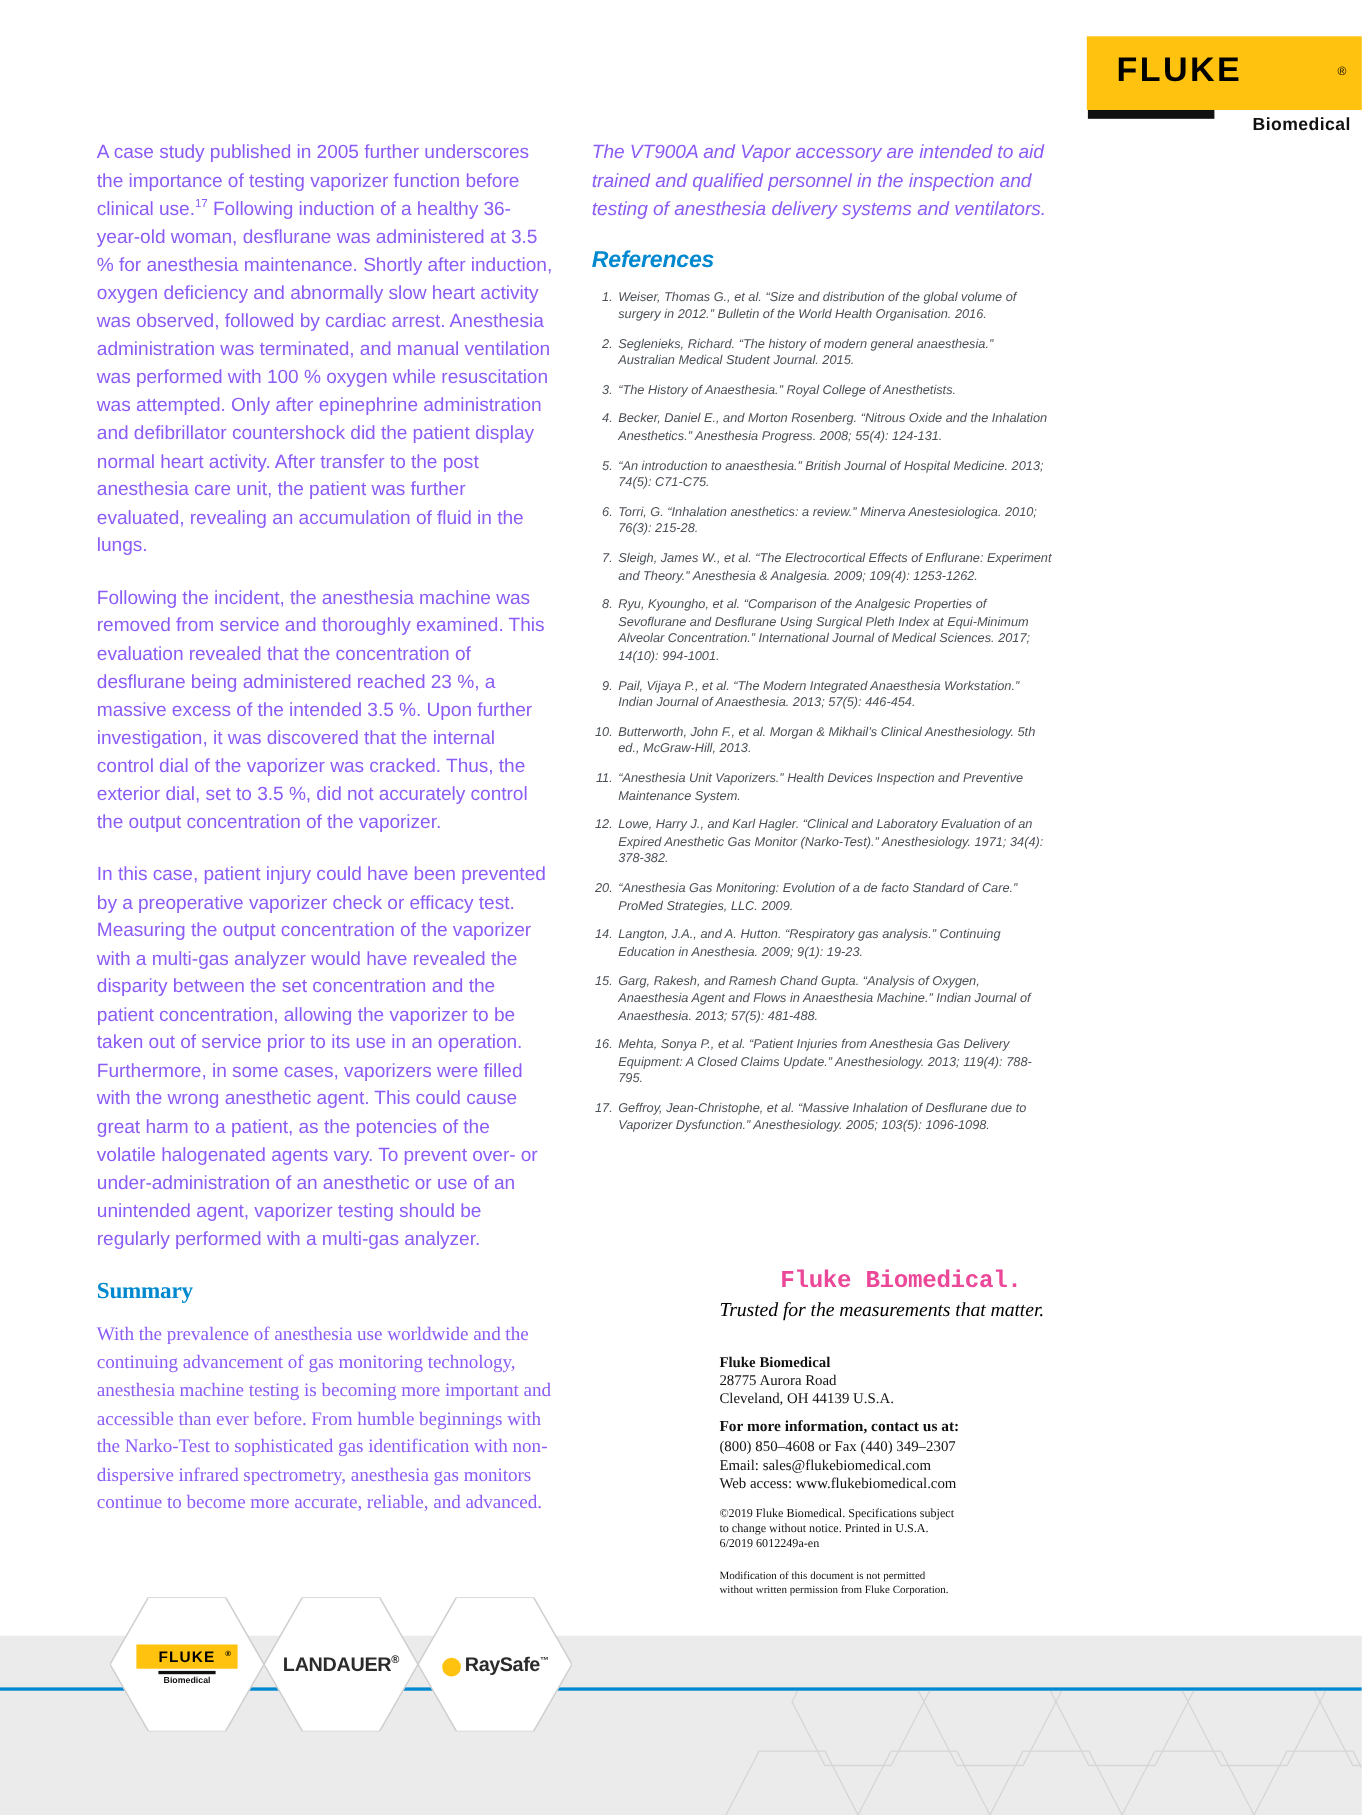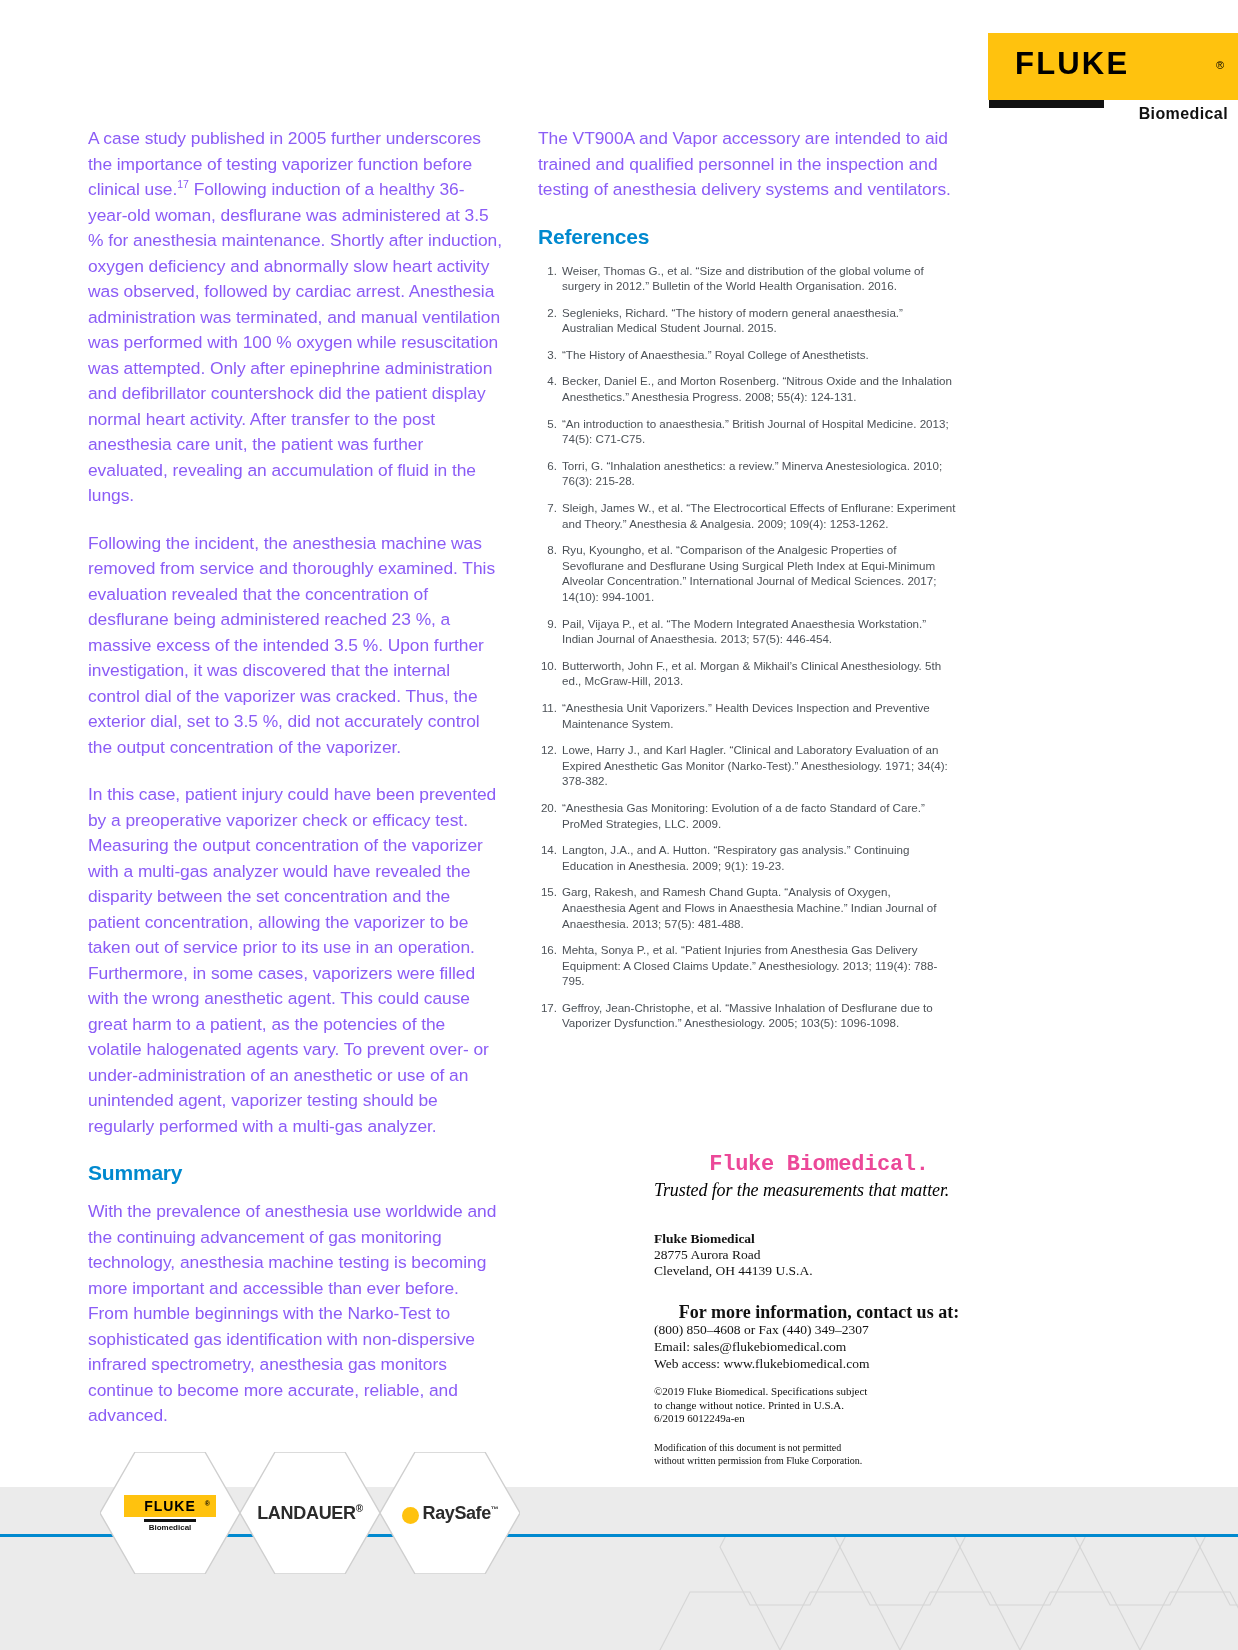--- a/index.html
+++ b/index.html
@@ -30,21 +30,21 @@
   .header-biomed{
     position:absolute;top:105px;right:10px;
     font-size:16px;font-weight:bold;color:#111;letter-spacing:.4px;
   }
 
   
   .col-left{
     position:absolute;left:88px;top:126px;width:414px;
   }
   .col-right{
-    position:absolute;left:538px;top:126px;width:418px;
+    position:absolute;left:538px;top:126px;width:418px;font-style:italic;
   }
 
   .body-p{
     font-size:17.4px;line-height:25.5px;margin:0 0 22px 0;
     color:#8b5cf6;letter-spacing:-.05px;
   }
   .body-p sup{font-size:10.5px;vertical-align:super;line-height:0;}
 
   .sec-head{
     color:#0089cf;font-size:21px;font-weight:bold;
@@ -56,37 +56,37 @@
   .ref-item{
     position:relative;padding-left:24px;margin-bottom:11px;
     font-size:11.6px;line-height:15.6px;color:#4c5157;
   }
   .ref-num{
     position:absolute;left:0;top:0;width:19px;text-align:right;
     font-size:11.6px;line-height:15.6px;color:#4c5157;
   }
 
   
-  .summary-block{margin-top:20px;}
+  .summary-block{margin-top:20px;font-family:Liberation Serif, serif;}
 
   
   .contact{
     position:absolute;left:654px;top:1152px;width:330px;
     font-family:"Liberation Serif","DejaVu Serif",serif;color:#111;
   }
   .contact .tagline-main{
     font-family:Liberation Mono, monospace;
     font-size:22px;font-weight:bold;color:#ec4899;letter-spacing:-.3px;margin-bottom:3px;text-align:center;
   }
   .contact .tagline-sub{
     font-size:18px;font-style:italic;color:#000;margin-bottom:30px;letter-spacing:-.1px;
   }
   .contact .addr-name{font-size:13.5px;font-weight:bold;line-height:16px;}
   .contact .addr-line{font-size:13.5px;line-height:16px;}
-  .contact .contact-head{font-size:18px;font-weight:bold;margin-top:25px;line-height:17px;text-align:center;}
+  .contact .contact-head{font-size:14px;font-weight:bold;margin-top:10px;line-height:17px;}
   .contact .contact-line{font-size:13.5px;line-height:17px;}
   .contact .legal{font-size:11px;line-height:13.5px;margin-top:13px;}
   .contact .modif{font-size:10px;line-height:13.5px;font-weight:normal;margin-top:15px;}
 
   
   .footer-band{
     position:absolute;left:0;bottom:0;width:1238px;height:163px;
     background:#ebebeb;overflow:hidden;
   }
   .footer-band .rule{

